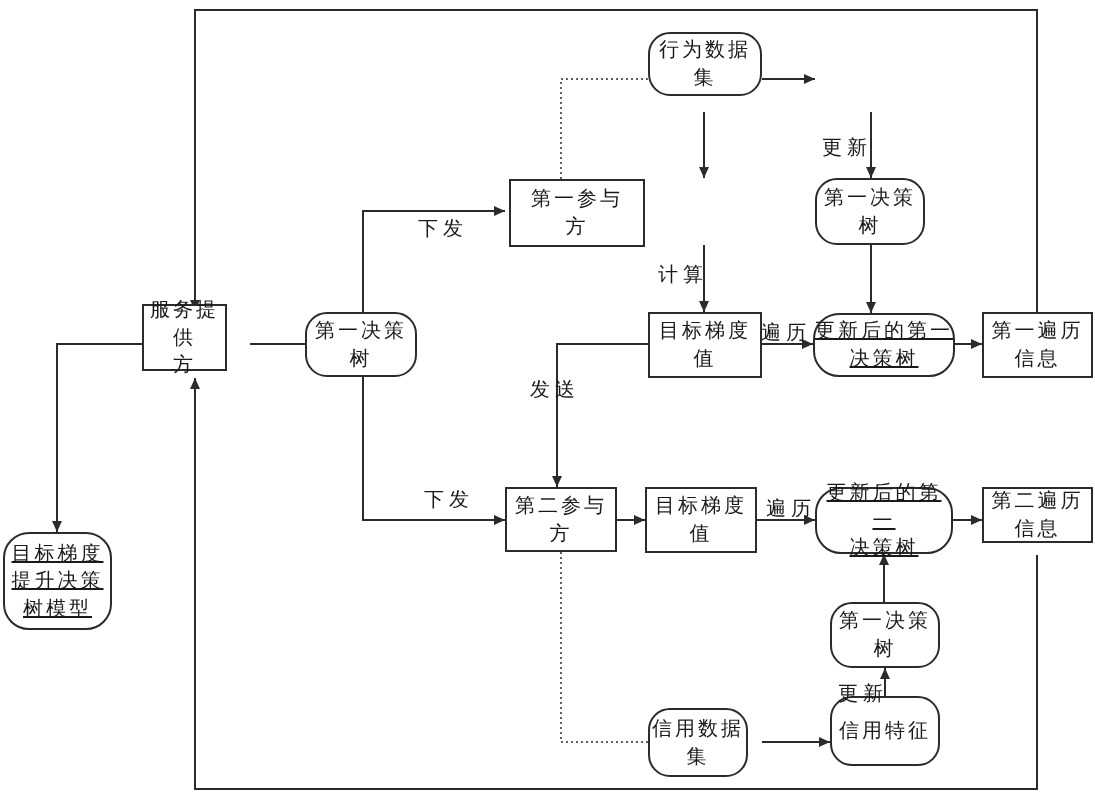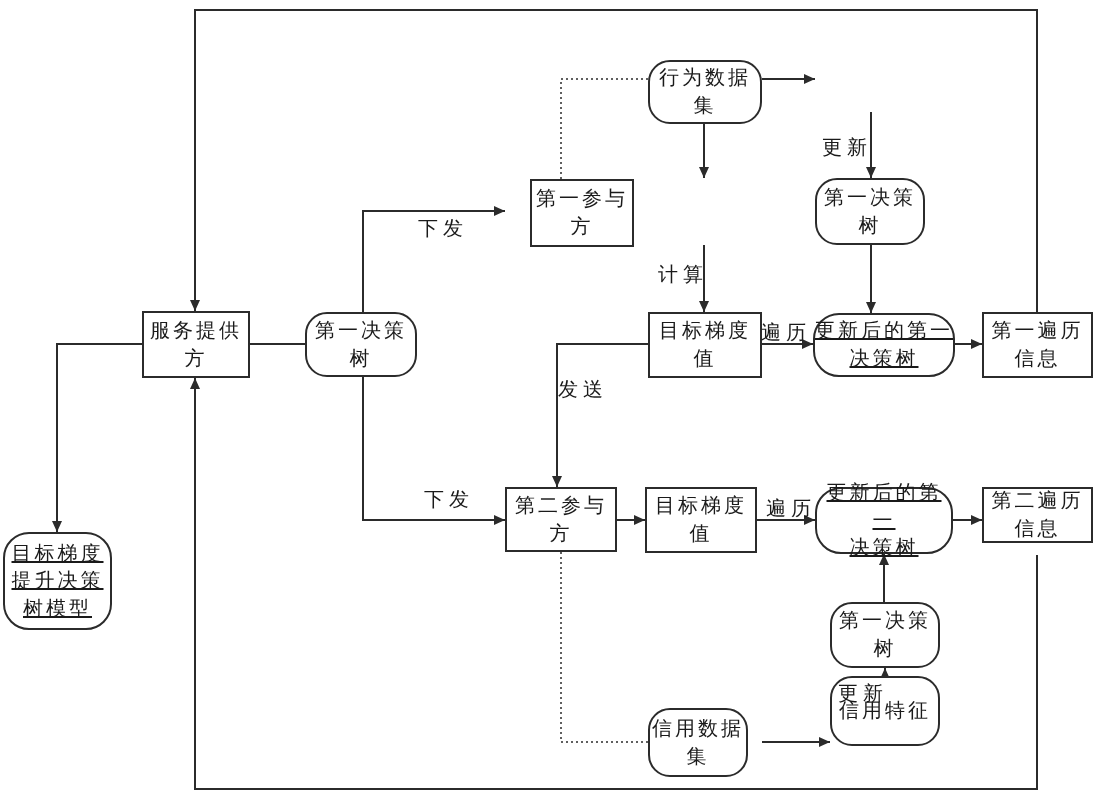--- a/index.html
+++ b/index.html
@@ -89,34 +89,34 @@
       <path d="M762 742 L830 742" marker-end="url(#ah)"></path>
     </g>
     <g stroke="#2b2b2b" stroke-width="1.5" fill="none" stroke-dasharray="2 3">
 
       <path d="M648 79 L561 79 L561 179"></path>
 
       <path d="M561 552 L561 742 L648 742"></path>
     </g>
   </svg>
 
-  <div class="node" style="left:142px;top:311px;width:108px;height:67px">服务提供
+  <div class="node" style="left:142px;top:304px;width:85px;height:67px">服务提供
 方</div>
 
   <div class="node round" style="left:305px;top:312px;width:112px;height:65px">第一决策
 树</div>
 
   <div class="node round big" style="left:3px;top:532px;width:109px;height:98px">目标梯度
 提升决策
 树模型</div>
 
-  <div class="node" style="left:530px;top:179px;width:104px;height:68px">第一参与
+  <div class="node" style="left:509px;top:179px;width:136px;height:68px">第一参与
 方</div>
 
-  <div class="node round" style="left:648px;top:60px;width:114px;height:64px">行为数据
+  <div class="node round" style="left:648px;top:32px;width:114px;height:64px">行为数据
 集</div>
 
 
 
   <div class="node round" style="left:815px;top:178px;width:110px;height:67px">第一决策
 树</div>
 
   <div class="node" style="left:648px;top:312px;width:114px;height:66px">目标梯度
 值</div>
 
@@ -137,27 +137,27 @@
 
   <div class="node" style="left:982px;top:487px;width:111px;height:56px">第二遍历
 信息</div>
 
   <div class="node round" style="left:830px;top:602px;width:110px;height:66px">第一决策
 树</div>
 
   <div class="node round" style="left:648px;top:708px;width:100px;height:69px">信用数据
 集</div>
 
-  <div class="node round" style="left:830px;top:676px;width:110px;height:70px">信用特征</div>
+  <div class="node round" style="left:830px;top:696px;width:110px;height:70px">信用特征</div>
 
   <div class="elabel" style="left:418px;top:215px">下发</div>
 
   <div class="elabel" style="left:424px;top:486px">下发</div>
 
-  <div class="elabel" style="left:558px;top:376px">发送</div>
+  <div class="elabel" style="left:530px;top:376px">发送</div>
 
   <div class="elabel" style="left:658px;top:261px">计算</div>
 
   <div class="elabel" style="left:761px;top:319px">遍历</div>
 
   <div class="elabel" style="left:766px;top:495px">遍历</div>
 
   <div class="elabel" style="left:822px;top:134px">更新</div>
 
   <div class="elabel" style="left:838px;top:680px">更新</div>

